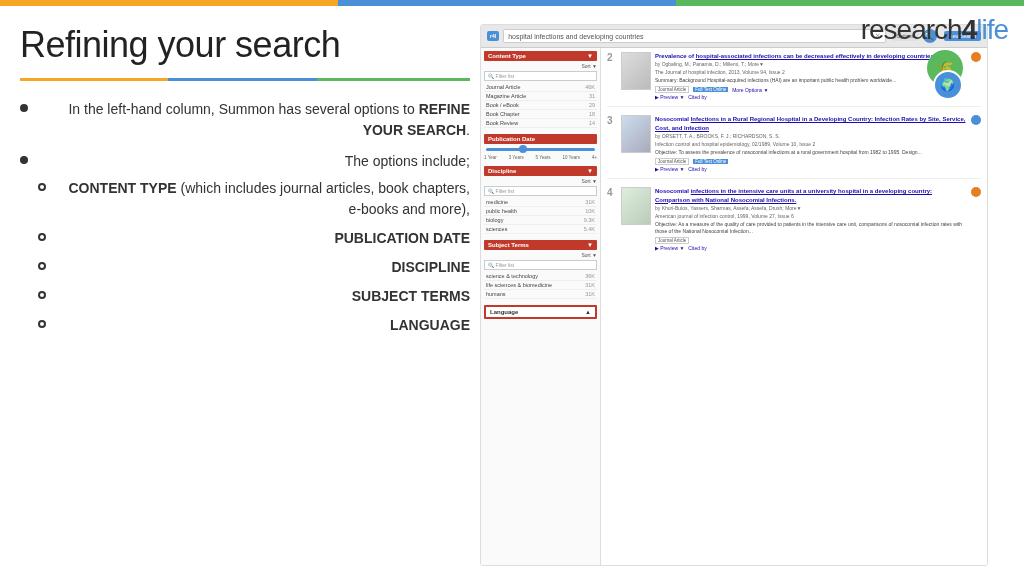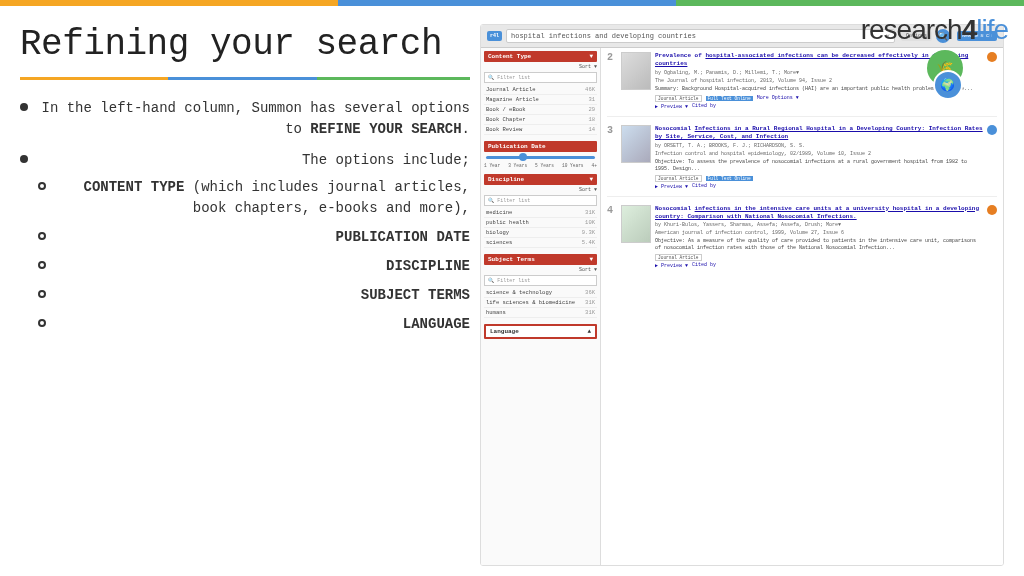--- a/index.html
+++ b/index.html
@@ -16,22 +16,21 @@
     .top-bar {
       height: 6px;
       background: linear-gradient(to right, #f5a623 33%, #4a90d9 33%, #4a90d9 66%, #5cb85c 66%);
       width: 100%;
     }
 
     .main-container {
       display: flex;
       width: 100%;
       height: calc(576px - 6px);
-      padding: 18px 20px 10px 20px;
-      font-family: Liberation Mono, monospace;
+      padding: 18px 36px 10px 20px;
     }
 
     
     .left-panel {
       width: 460px;
       flex-shrink: 0;
       padding-right: 10px;
     }
 
     .page-title {

